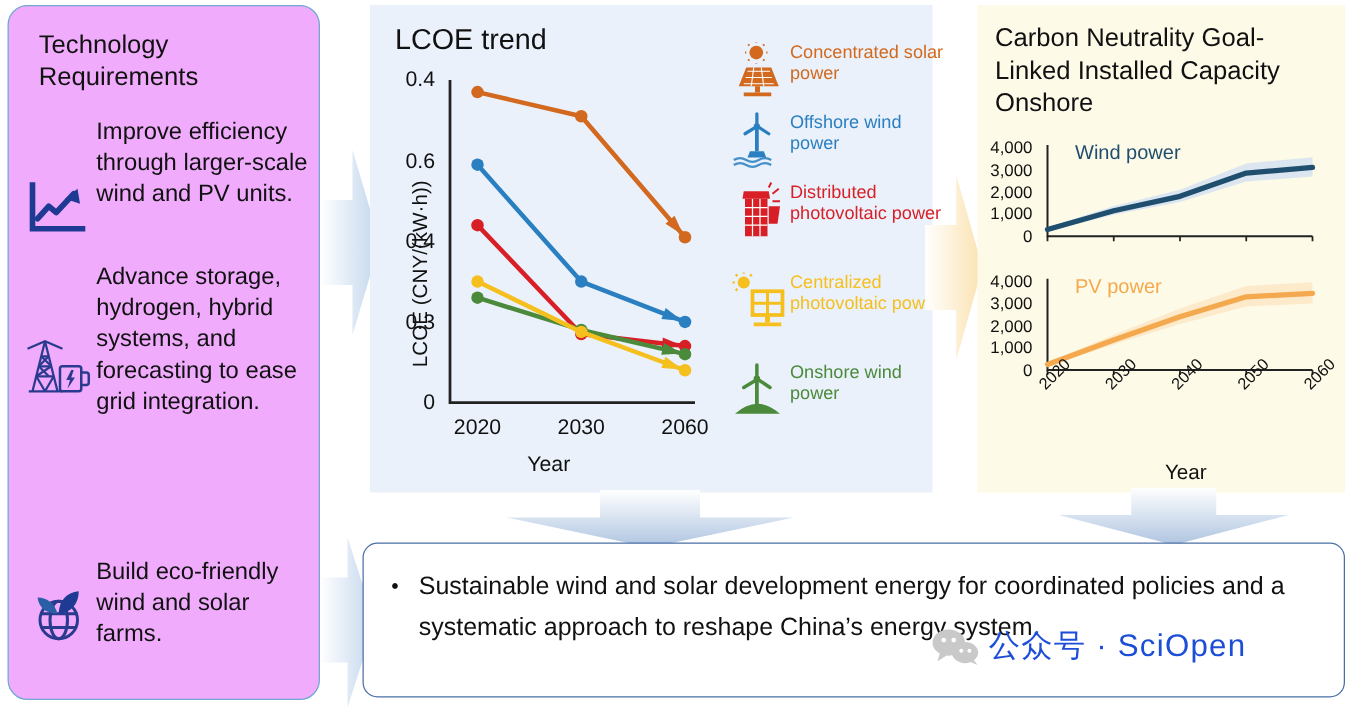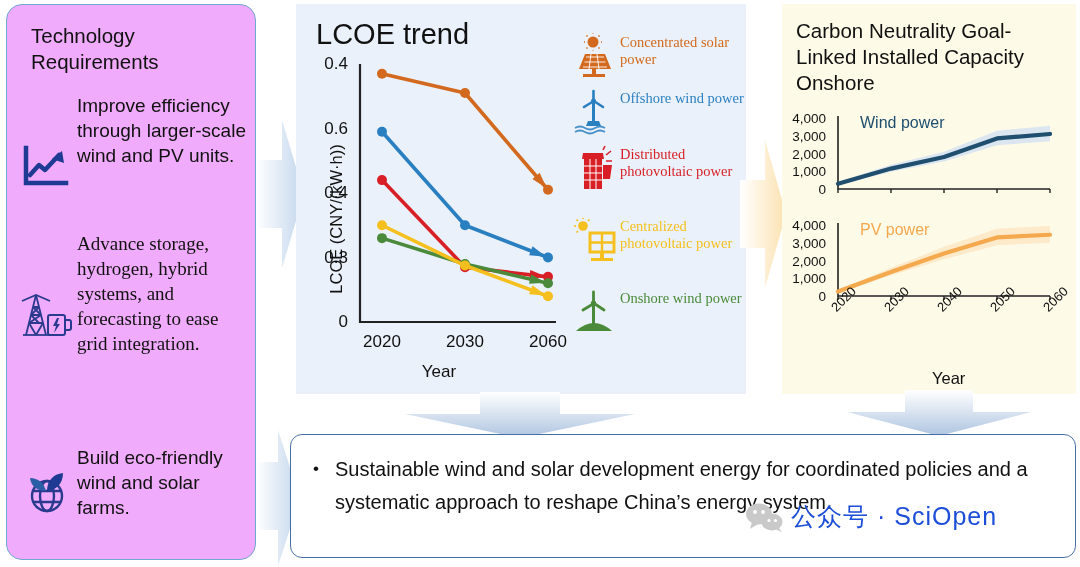--- a/index.html
+++ b/index.html
@@ -16,43 +16,43 @@
     box-sizing:border-box;
   }
   #left-title{
     position:absolute;left:24px;top:18px;width:210px;
     font-size:20.5px;line-height:26px;color:#111;
   }
   .req-row{position:absolute;left:12px;width:232px;display:flex;align-items:flex-start;}
   .req-icon{width:56px;flex:0 0 56px;display:flex;align-items:center;justify-content:center;}
   .req-text{font-size:19px;line-height:25px;color:#111;padding-left:2px;}
   #req-0{top:88px;}
-  #req-1{top:226px;font-family:Liberation Serif, serif;}
+  #req-1{top:204px;}
   #req-2{top:440px;}
   #req-0 .req-icon{padding-top:52px;}
   #req-1 .req-icon{padding-top:58px;}
   #req-2 .req-icon{padding-top:24px;}
 
   
   #middle-panel{
     position:absolute;left:296px;top:4px;width:450px;height:390px;
     background:#eaf1fa;box-sizing:border-box;
   }
-  #lcoe-title{position:absolute;left:20px;top:14px;font-size:29px;color:#111;}
+  #lcoe-title{position:absolute;left:20px;top:14px;font-size:23px;color:#111;}
   #lcoe-chart{position:absolute;left:18px;top:50px;width:250px;height:330px;}
   .ytick{position:absolute;right:0;transform:translateY(-50%);font-size:17px;color:#111;text-align:right;width:38px;}
   #ylabel{
     position:absolute;left:-52px;top:50%;transform:translate(0,-50%) rotate(-90deg);
     font-size:16.5px;color:#111;white-space:nowrap;
   }
   .xtick{position:absolute;transform:translateX(-50%);font-size:17px;color:#111;}
   #xlabel{position:absolute;left:50%;transform:translateX(-50%);font-size:17px;color:#111;}
 
   
-  #lcoe-legend{position:absolute;left:272px;top:28px;width:180px;font-family:Liberation Serif, serif;}
+  #lcoe-legend{position:absolute;left:284px;top:28px;width:180px;}
   .legend-row{display:flex;align-items:flex-start;margin-bottom:4px;height:52px;}
   .legend-icon{flex:0 0 52px;width:52px;height:48px;display:flex;align-items:center;justify-content:center;}
   .legend-label{font-size:14.5px;line-height:17px;padding-top:2px;}
 
   
   #right-panel{
     position:absolute;left:782px;top:4px;width:294px;height:390px;
     background:#fdfae8;box-sizing:border-box;
   }
   #cn-title{position:absolute;left:14px;top:14px;width:270px;font-size:20.5px;line-height:26px;color:#111;}

